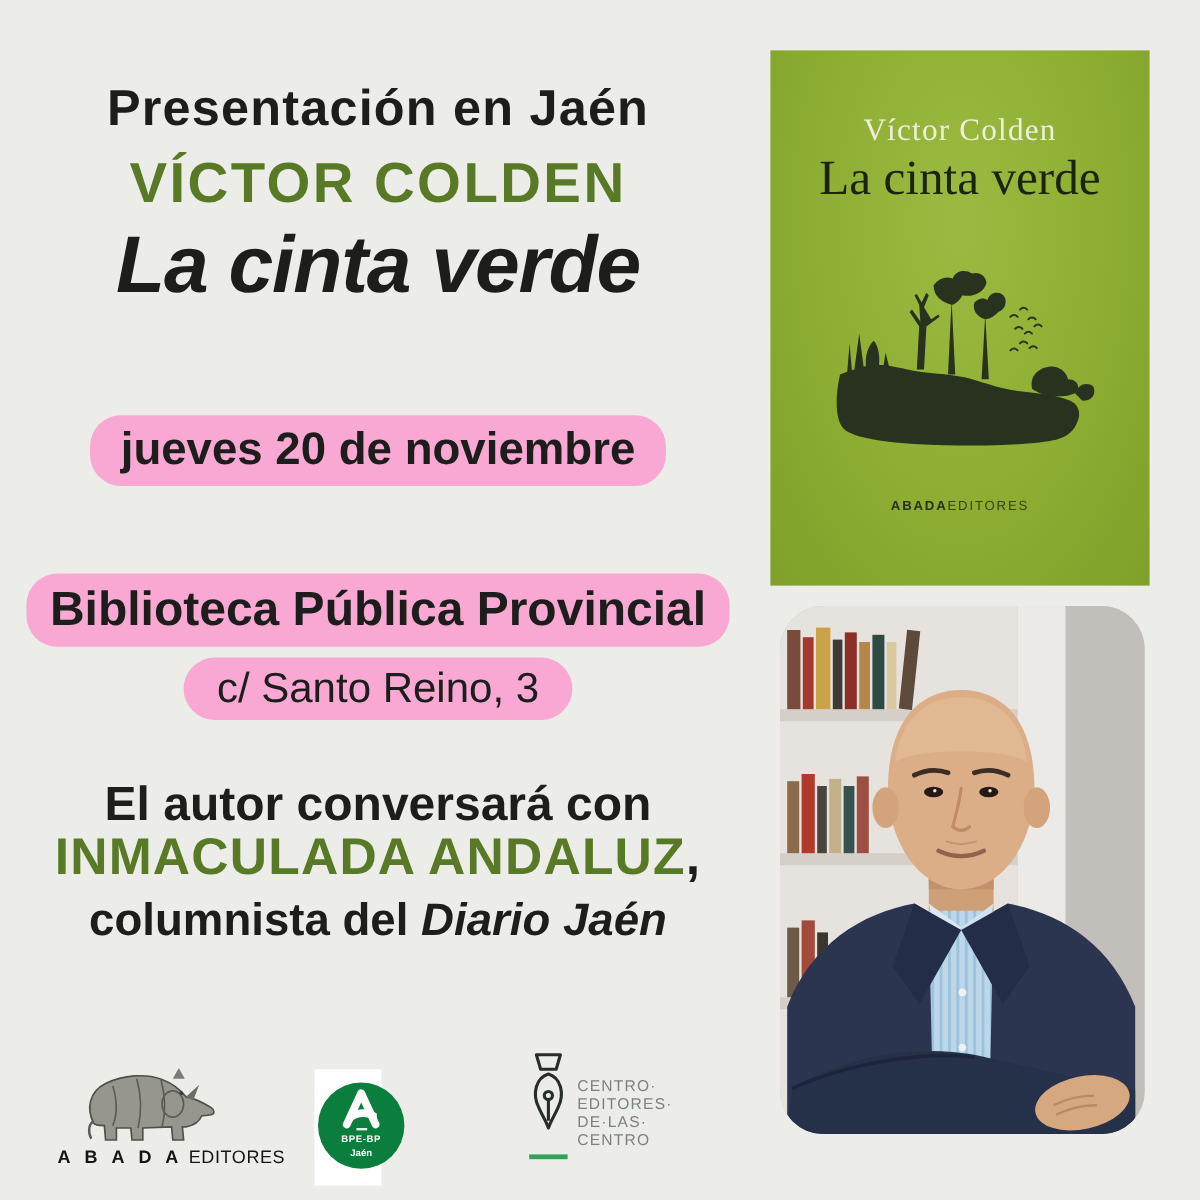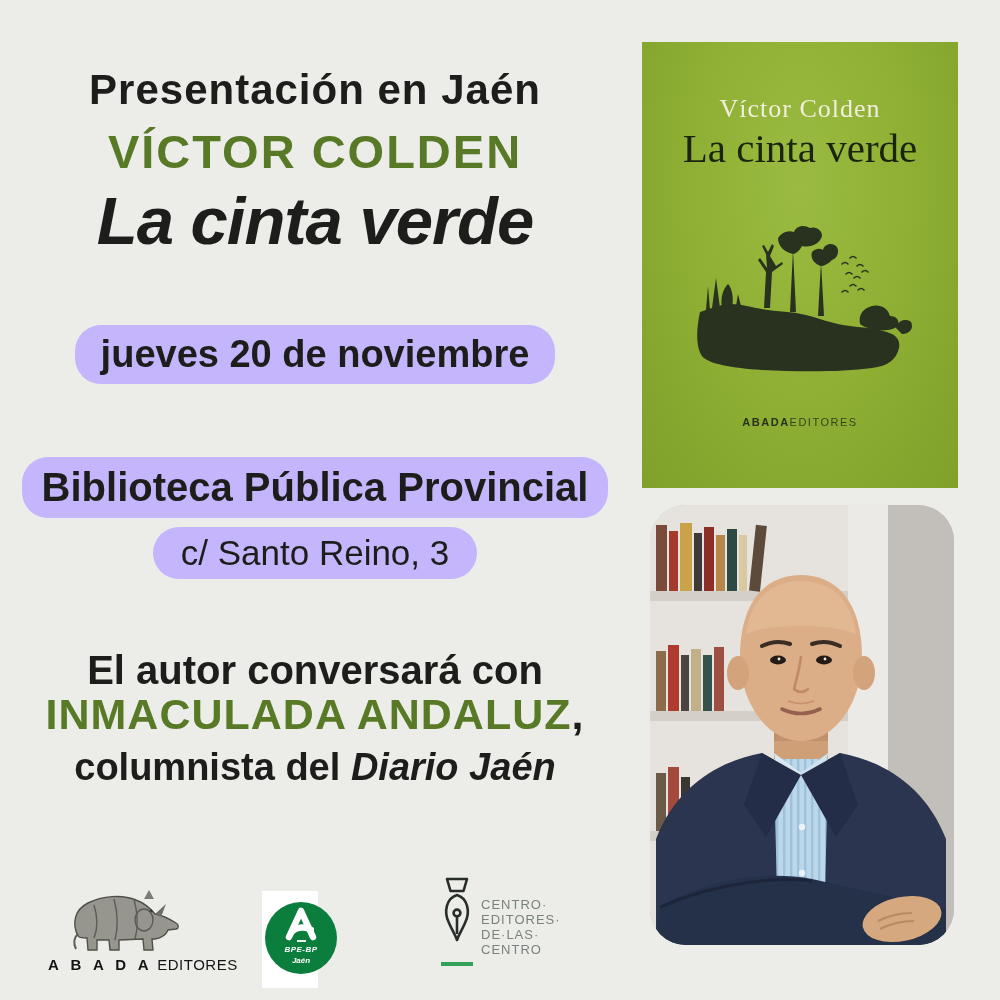--- a/index.html
+++ b/index.html
@@ -8,21 +8,21 @@
   .abs{position:absolute;}
   .centerline{left:15px;width:600px;text-align:center;white-space:nowrap;}
 
   
   .t1{top:66px;font-size:42px;font-weight:700;letter-spacing:1px;}
   .t2{top:124px;font-size:47px;font-weight:800;letter-spacing:2px;color:#587a26;}
   .t3{top:182px;font-size:67px;font-weight:700;font-style:italic;letter-spacing:-1px;}
 
   
   .pillrow{left:15px;width:600px;text-align:center;white-space:nowrap;}
-  .pill{display:inline-block;background:#c4b5fd;border-radius:26px;color:#1d1d1b;}
+  .pill{display:inline-block;background:#f9a8d4;border-radius:26px;color:#1d1d1b;margin-top:21px;}
   .p1{top:325px}.p1 .pill{font-size:38px;font-weight:700;padding:8px 26px;}
   .p2{top:394px}.p2 .pill{font-size:35px;font-weight:400;padding:6px 24px;}
   .p3{top:457px}.p3 .pill{font-size:40px;font-weight:700;padding:8px 20px;}
   .p4{top:527px}.p4 .pill{font-size:35px;font-weight:400;padding:6px 28px;}
 
   
   .c1{top:648px;font-size:40px;font-weight:700;}
   .c2{top:690px;font-size:43px;font-weight:800;letter-spacing:1px;color:#587a26;}
   .c2 .comma{color:#1d1d1b;}
   .c3{top:746px;font-size:38px;font-weight:700;}
@@ -42,21 +42,21 @@
 
   
   .photo{left:650px;top:505px;width:304px;height:440px;border-radius:36px;overflow:hidden;background:#d6d3cf;}
 
   
   .rhino{left:60px;top:886px;}
   .abada-line{left:48px;top:956px;width:180px;text-align:center;font-size:15px;color:#141414;white-space:nowrap;}
   .abada-line .b{font-weight:700;letter-spacing:4px;}
   .abada-line .l{font-weight:400;letter-spacing:.5px;}
 
-  .junta{left:262px;top:891px;width:56px;height:97px;background:#ffffff;font-style:italic;}
+  .junta{left:262px;top:891px;width:56px;height:97px;background:#ffffff;}
   .junta-circle{position:absolute;left:3px;top:11px;width:72px;height:72px;border-radius:50%;background:#0b7e3e;}
   .junta-a{position:absolute;left:16px;top:3px;}
   .junta-dash{position:absolute;left:32px;top:38px;width:9px;height:2px;background:#ffffff;opacity:.9;}
   .junta-t1{position:absolute;left:0;top:43px;width:72px;text-align:center;font-size:8px;font-weight:700;color:#fff;letter-spacing:.5px;}
   .junta-t2{position:absolute;left:0;top:54px;width:72px;text-align:center;font-size:8px;font-weight:700;color:#fff;}
 
   .cal-nib{left:440px;top:876px;}
   .cal-line{left:441px;top:962px;width:32px;height:4px;background:#33a257;}
   .cal-text{left:481px;top:897px;font-size:13px;line-height:15px;font-weight:500;
             color:#7a827d;letter-spacing:1px;white-space:nowrap;}

